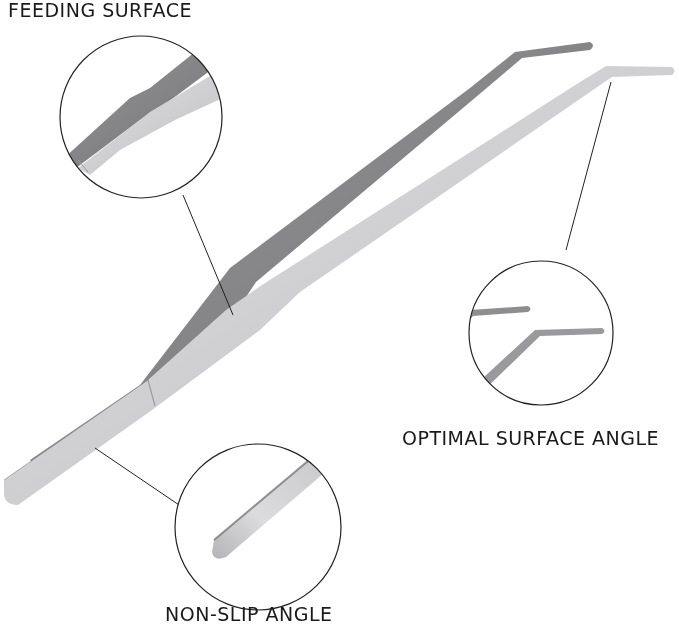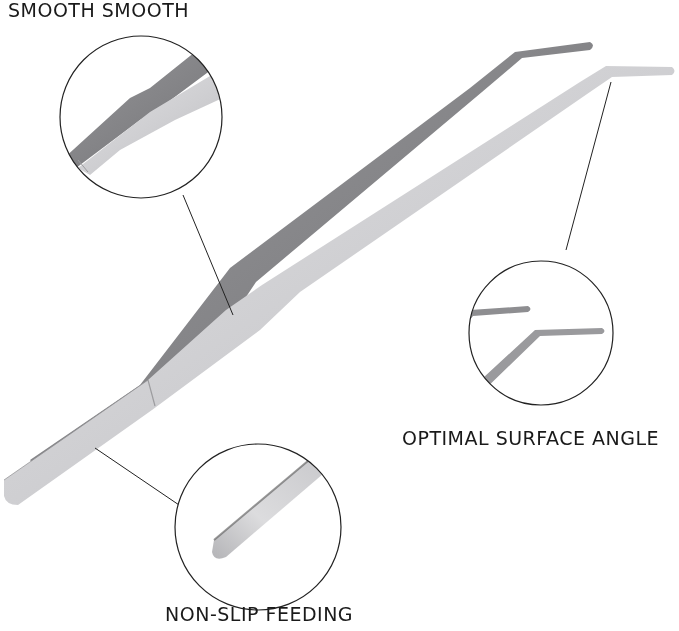--- a/index.html
+++ b/index.html
@@ -85,16 +85,16 @@
     <g>
       <circle cx="258" cy="527" r="83" fill="#ffffff"></circle>
       <g clip-path="url(#clip3)">
         <path d="M 214 540 L 315 455 L 330 468 L 226 557 Q 214 562 212 552 Z" fill="url(#gHandle)"></path>
         <path d="M 214 540 L 315 455" stroke="#555" stroke-width="2" fill="none" opacity="0.6"></path>
       </g>
       <circle cx="258" cy="527" r="83" fill="none" stroke="#222" stroke-width="1.2"></circle>
     </g>
   </svg>
 
-  <div class="label label-smooth">SMOOTH SMOOTH</div>
+  <div class="label label-smooth">FEEDING SURFACE</div>
   <div class="label label-angle">OPTIMAL SURFACE ANGLE</div>
-  <div class="label label-handle">NON-SLIP FEEDING</div>
+  <div class="label label-handle">NON-SLIP ANGLE</div>
 </div>
 
 </body></html>

